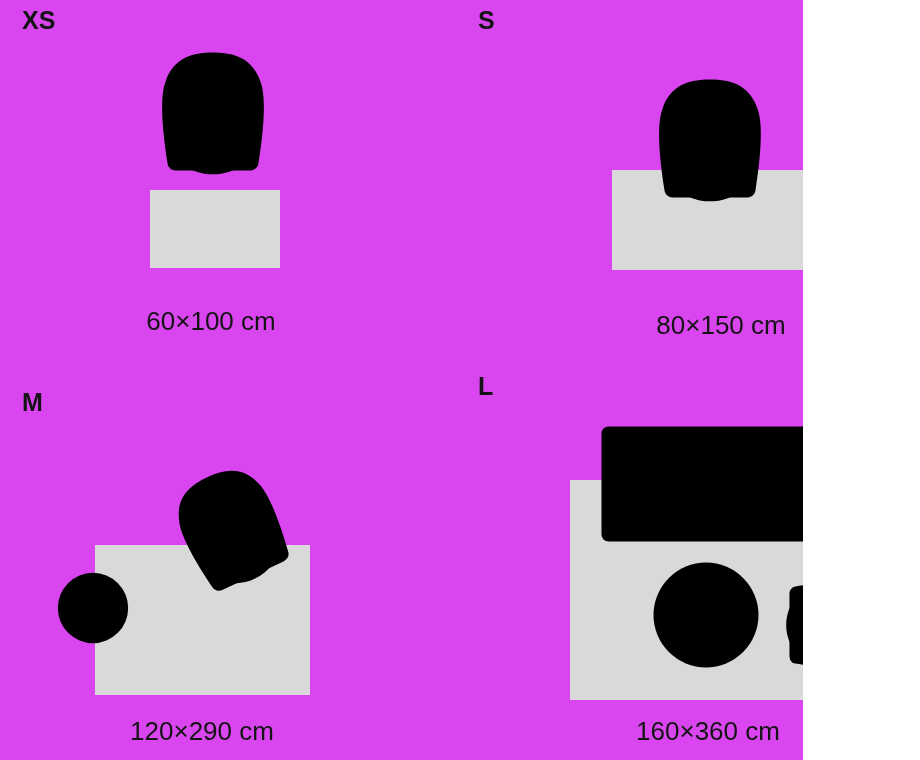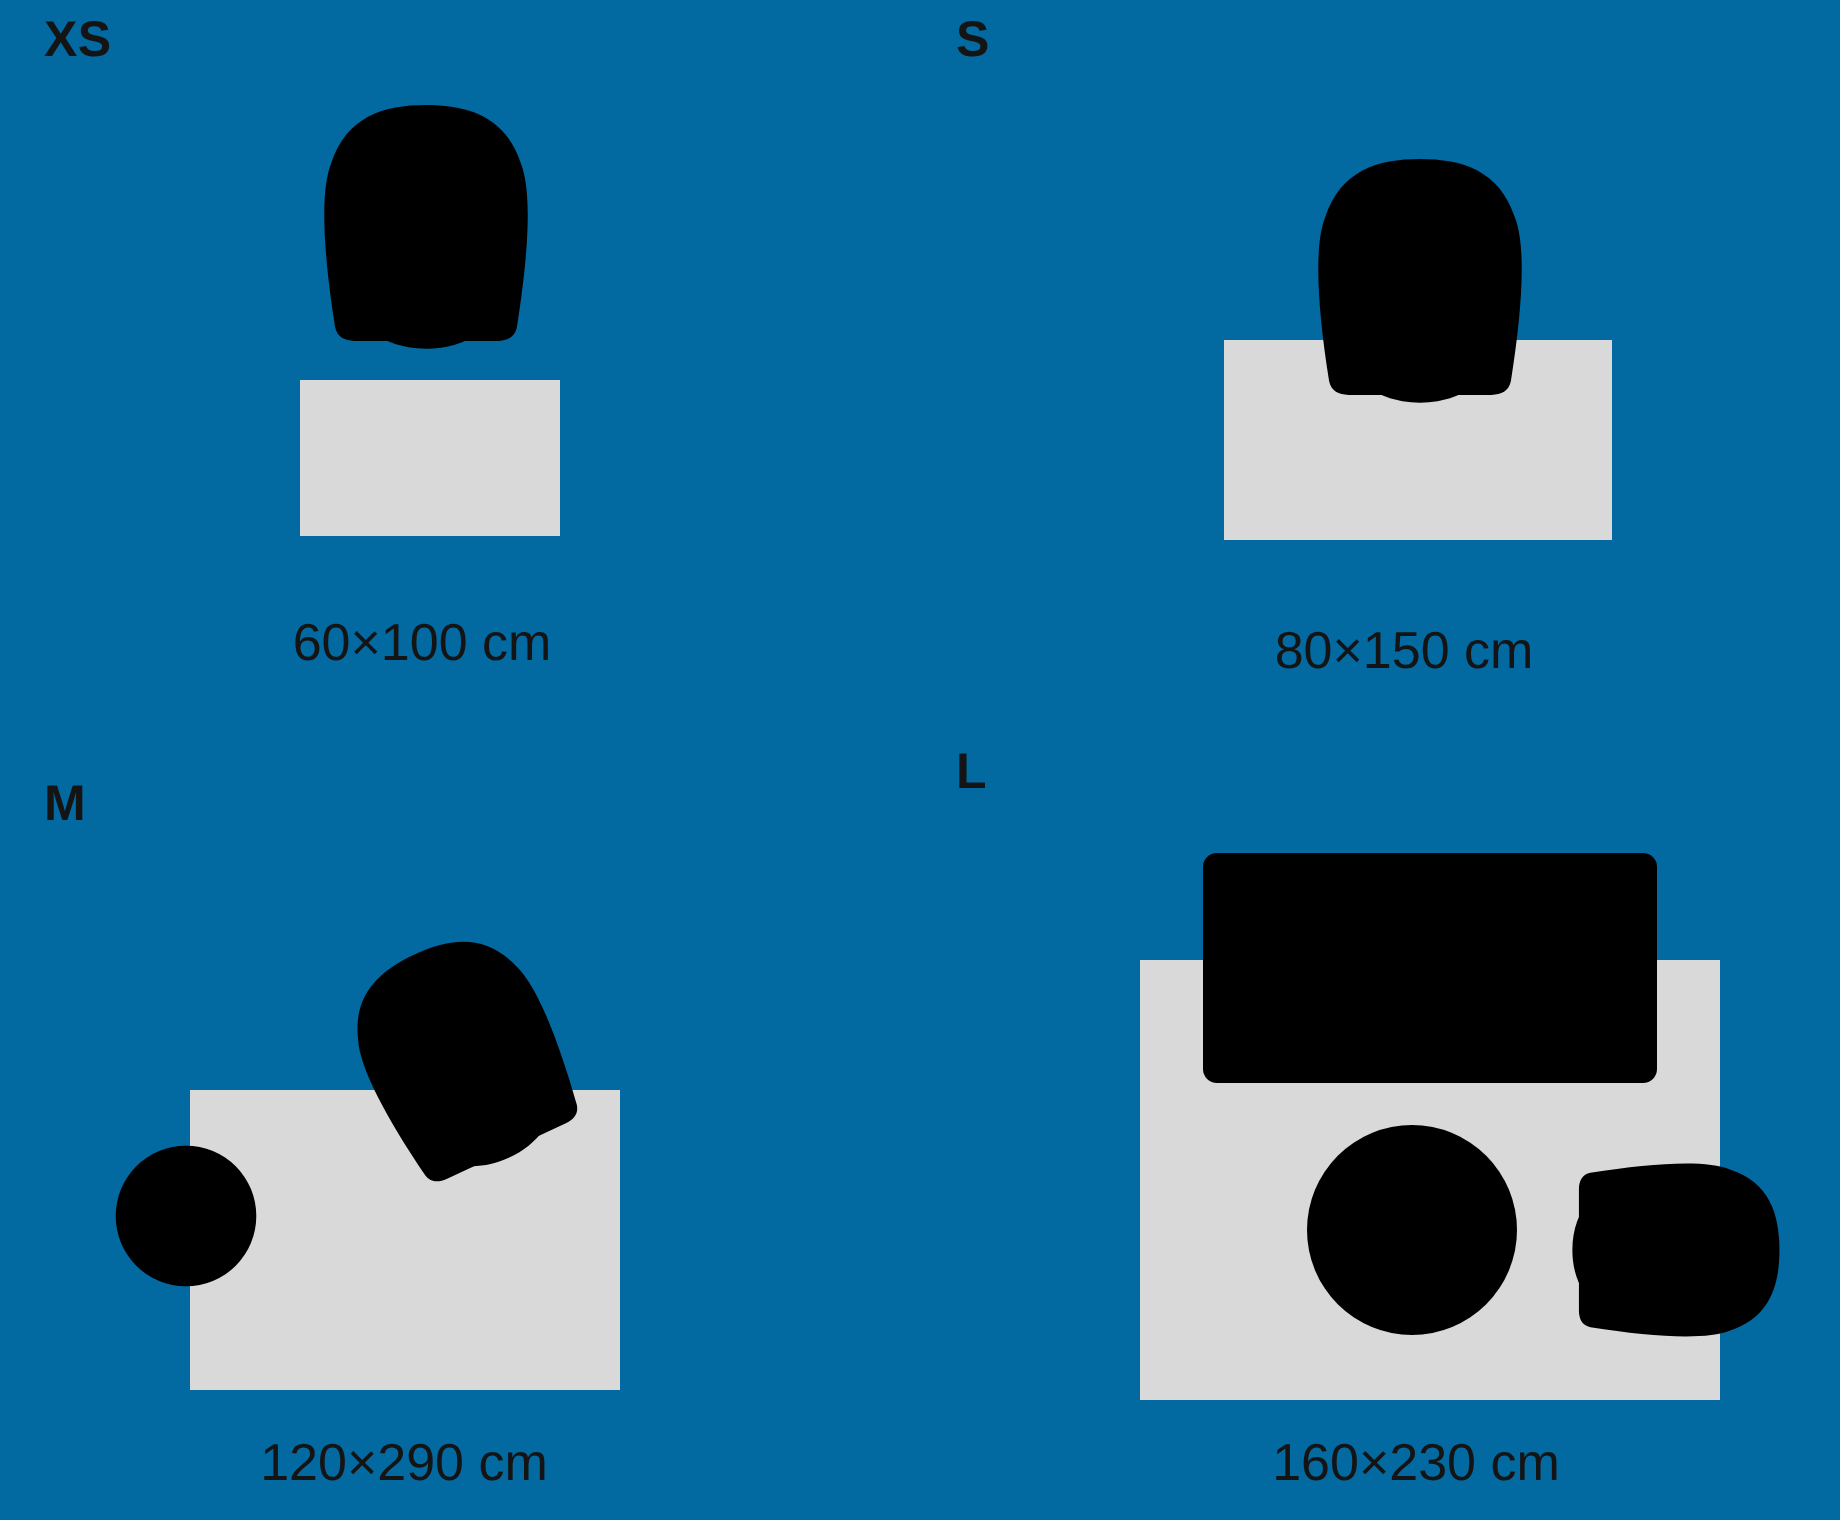--- a/index.html
+++ b/index.html
@@ -1,21 +1,22 @@
 <!DOCTYPE html>
 <html style="--rug: #d9d9d9; --outline: #9a9a9a; --text: #141414;"><head>
 <meta charset="utf-8">
 <style>
   html,body{margin:0;padding:0;background:#fff;}
   .stage{
     position:relative;
-    width:920px;height:760px;
-    background:#0369a1;
+    width:791px;height:760px;
+    background:#d946ef;
     font-family:"Liberation Sans", sans-serif;
     overflow:hidden;
+    padding-left:12px;
   }
   .panel{position:absolute;width:460px;height:380px;}
   .size-label{
     position:absolute;
     font-size:25px;
     font-weight:700;
     color:var(--text,#141414);
     letter-spacing:0.2px;
   }
   .caption{
@@ -77,21 +78,21 @@
       </svg>
     <div class="caption" style="left:61px;top:306px">60×100 cm</div>
   </div>
 
   <div class="panel" style="left:460px;top:0">
     <div class="size-label" style="left:18px;top:6px">S</div>
     <div class="rug" style="left:152px;top:170px;width:194px;height:100px"></div>
     <svg class="furn" viewBox="0 0 120 135" style="left:192px;top:72px;width:116px;height:132px">
         <use href="#chair"></use>
       </svg>
-    <div class="caption" style="left:92px;top:310px">80×150 cm</div>
+    <div class="caption" style="left:111px;top:310px">80×150 cm</div>
   </div>
 
   <div class="panel" style="left:0;top:380px">
     <div class="size-label" style="left:22px;top:8px">M</div>
     <div class="rug" style="left:95px;top:165px;width:215px;height:150px"></div>
     <svg class="furn" viewBox="0 0 120 135" style="left:172px;top:80px;width:116px;height:132px;transform:rotate(-25deg) scale(0.92);transform-origin:center center">
         <use href="#chair"></use>
       </svg>
     <svg class="furn" viewBox="0 0 80 80" style="left:55px;top:190px;width:76px;height:76px">
         <use href="#plant"></use>
@@ -104,16 +105,16 @@
     <div class="rug" style="left:110px;top:100px;width:290px;height:220px"></div>
     <svg class="furn" viewBox="0 0 230 118" style="left:140px;top:45px;width:230px;height:118px">
         <use href="#sofa"></use>
       </svg>
     <svg class="furn" viewBox="0 0 110 110" style="left:191px;top:180px;width:110px;height:110px">
         <use href="#table"></use>
       </svg>
     <svg class="furn" viewBox="0 0 120 135" style="left:322px;top:179px;width:116px;height:132px;transform:rotate(90deg) scale(0.85);transform-origin:center center">
         <use href="#chair"></use>
       </svg>
-    <div class="caption" style="left:98px;top:336px">160×230 cm</div>
+    <div class="caption" style="left:98px;top:336px">160×360 cm</div>
   </div>
 
 </div>
 
 </body></html>

